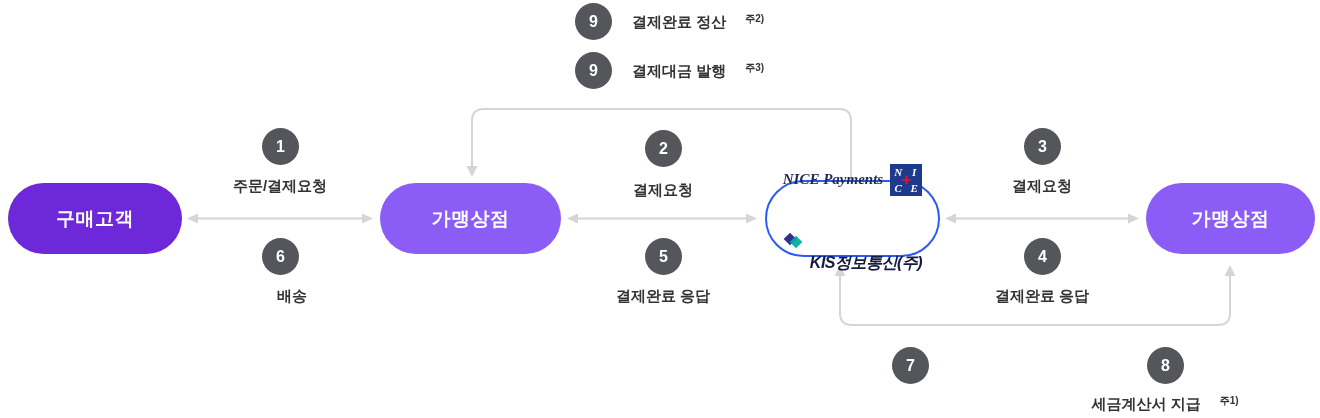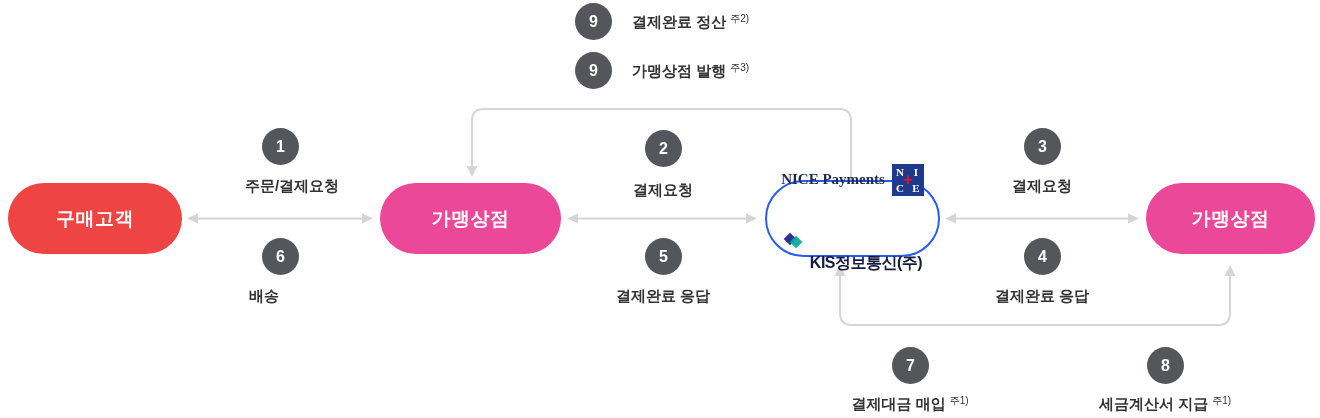--- a/index.html
+++ b/index.html
@@ -23,34 +23,35 @@
     height: 71px;
     border-radius: 36px;
     display: flex;
     align-items: center;
     justify-content: center;
     color: #ffffff;
     font-size: 19px;
     font-weight: 700;
     letter-spacing: 0.5px;
   }
-  .pill.green { background: #ef4444; }
-  .pill.blue  { background: #ec4899; }
+  .pill.green { background: #6d28d9; }
+  .pill.blue  { background: #8b5cf6; }
   .oval {
     position: absolute;
     left: 765px; top: 180px;
     width: 175px; height: 77px;
     background: #ffffff;
     border: 2px solid #2b5bf7;
     border-radius: 40px;
     display: flex;
     flex-direction: column;
     align-items: center;
     justify-content: center;
     gap: 13px;
+    font-style: italic;
   }
   .pg-row1 { display: flex; align-items: center; gap: 7px; }
   .nice-text {
     font-family: "Liberation Serif", "DejaVu Serif", serif;
     font-size: 15px;
     font-weight: 600;
     color: #1f2a4e;
   }
   .nice-square {
     position: relative;
@@ -108,22 +109,22 @@
   }
   .step-label-left {
     position: absolute;
     font-size: 15px;
     font-weight: 700;
     color: #333333;
     white-space: nowrap;
   }
   .step-label sup, .step-label-left sup {
     font-size: 10px;
-    font-weight: 400;
-    margin-left: 4px;
+    font-weight: 700;
+    margin-left: 19px;
     vertical-align: 5px;
     text-align: center;
   }
 </style>
 </head>
 <body>
 
 <div class="canvas">
 
   <svg class="connector-layer" viewBox="0 0 1320 418">
@@ -186,28 +187,28 @@
     </div>
   </div>
 
   <div class="pill blue" style="left:1146px; top:183px; width:169px;">
     <span>가맹상점</span>
   </div>
 
   <div class="step-circle" style="left:262px; top:128px;">
     <span>1</span>
   </div>
-  <div class="step-label" style="left:280px; top:177px;margin-left:12px;">
+  <div class="step-label" style="left:280px; top:177px;">
     <span>주문/결제요청</span>
   </div>
 
   <div class="step-circle" style="left:262px; top:238px;">
     <span>6</span>
   </div>
-  <div class="step-label" style="left:264px; top:287px;">
+  <div class="step-label" style="left:292px; top:287px;">
     <span>배송</span>
   </div>
 
   <div class="step-circle" style="left:645px; top:130px;">
     <span>2</span>
   </div>
   <div class="step-label" style="left:663px; top:181px;">
     <span>결제요청</span>
   </div>
 
@@ -228,38 +229,35 @@
   <div class="step-circle" style="left:1024px; top:238px;">
     <span>4</span>
   </div>
   <div class="step-label" style="left:1042px; top:287px;">
     <span>결제완료 응답</span>
   </div>
 
   <div class="step-circle" style="left:892px; top:347px;">
     <span>7</span>
   </div>
-  <div class="step-label" style="left:910px; top:394px;">
-    <span>결제대금 매입</span><sup>주1)</sup>
-  </div>
 
   <div class="step-circle" style="left:1147px; top:347px;">
     <span>8</span>
   </div>
   <div class="step-label" style="left:1165px; top:394px;">
     <span>세금계산서 지급</span><sup>주1)</sup>
   </div>
 
   <div class="step-circle" style="left:575px; top:3px;">
     <span>9</span>
   </div>
   <div class="step-label-left" style="left:632px; top:12px;">
     <span>결제완료 정산</span><sup>주2)</sup>
   </div>
 
   <div class="step-circle" style="left:575px; top:52px;">
     <span>9</span>
   </div>
   <div class="step-label-left" style="left:632px; top:61px;">
-    <span>가맹상점 발행</span><sup>주3)</sup>
+    <span>결제대금 발행</span><sup>주3)</sup>
   </div>
 
 </div>
 
 </body></html>

